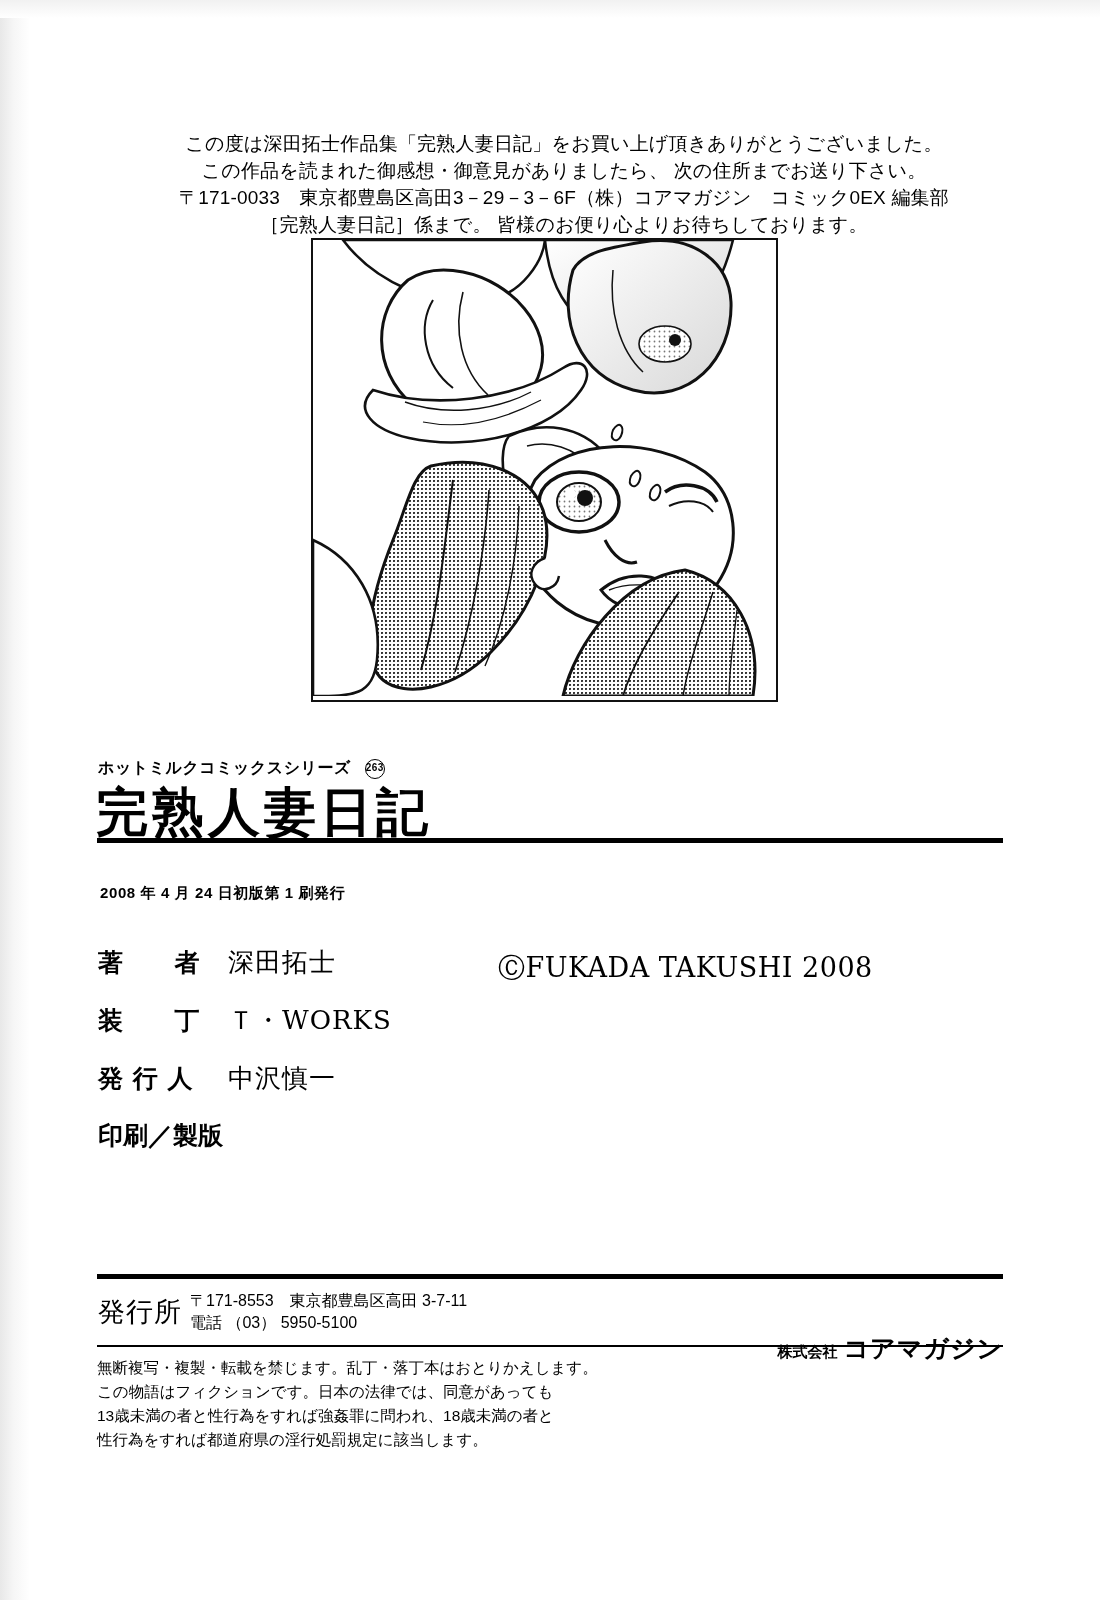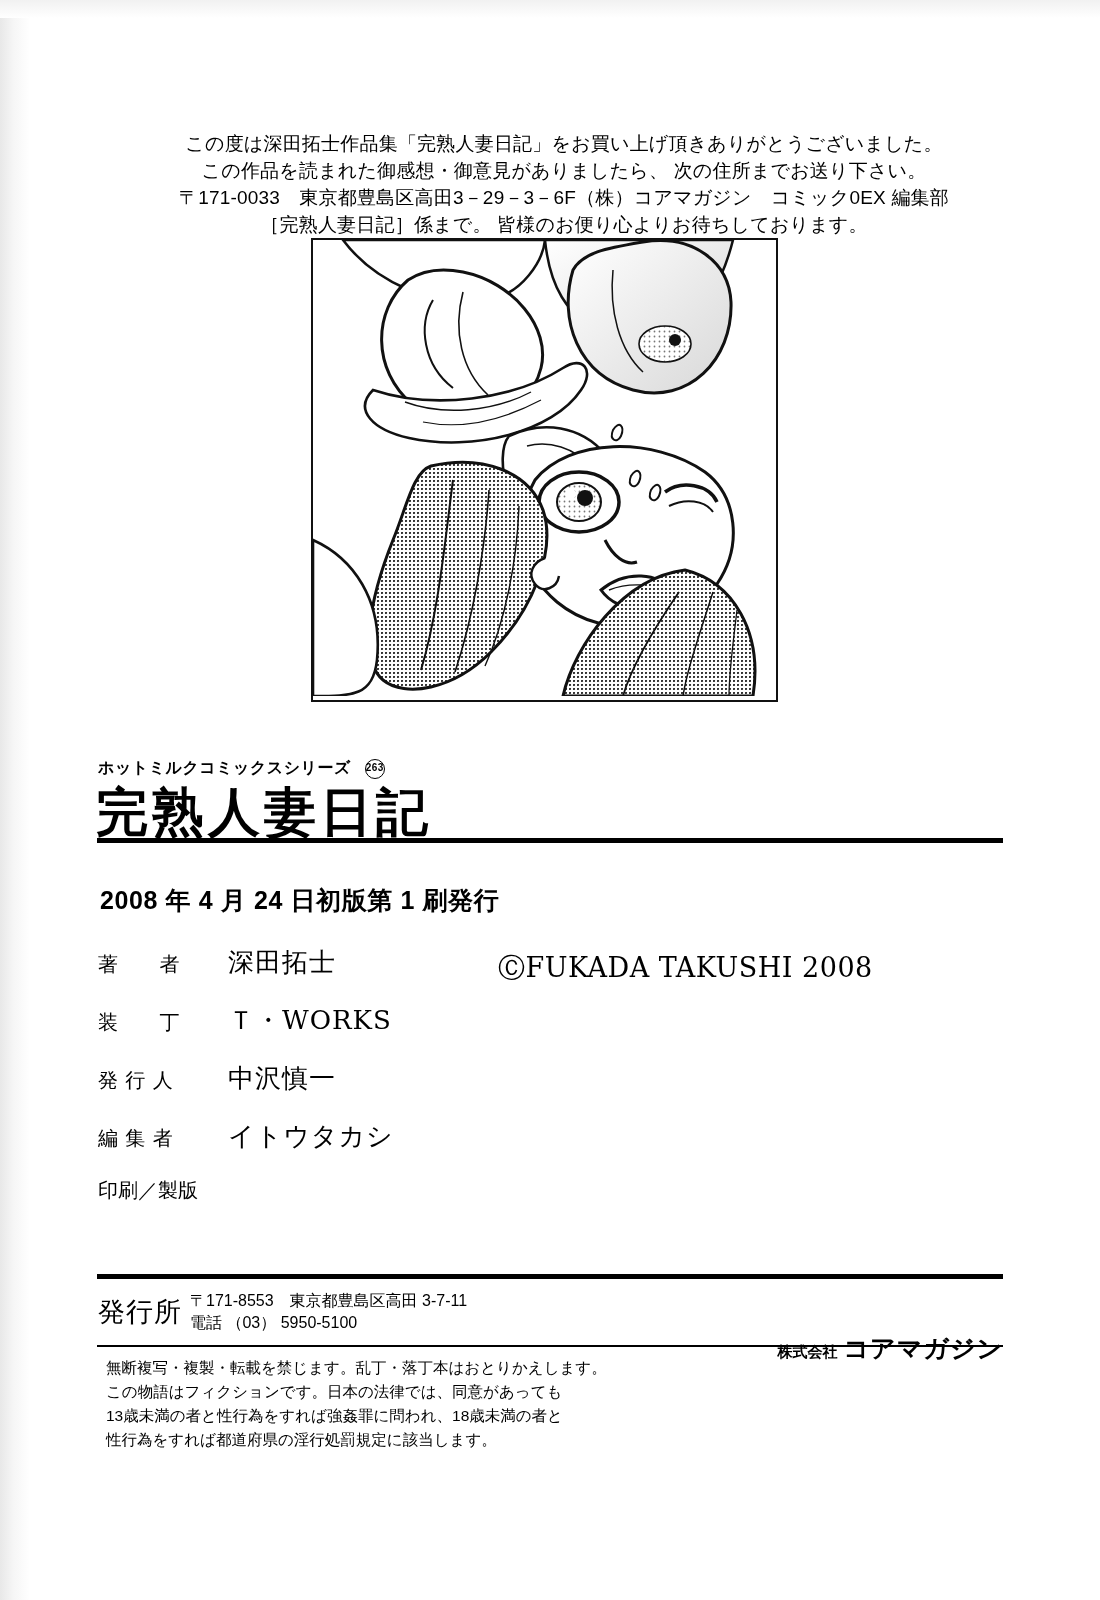--- a/index.html
+++ b/index.html
@@ -92,42 +92,42 @@
     background: #000;
   }
   .rule-thick-1 { left: 97px; top: 838px; width: 906px; height: 5px; }
   .rule-thick-2 { left: 97px; top: 1274px; width: 906px; height: 5px; }
   .rule-thin-1  { left: 97px; top: 1345px; width: 906px; height: 2px; }
 
   .pubdate {
     position: absolute;
     left: 100px;
     top: 884px;
-    font-size: 25px;
+    font-size: 15px;
     font-weight: bold;
     letter-spacing: 0.6px;
   }
 
   .credits {
     position: absolute;
     left: 98px;
     top: 945px;
     width: 880px;
   }
   .credit-row {
     display: flex;
     align-items: baseline;
     margin-bottom: 23px;
     font-family: "DejaVu Serif", serif;
   }
   .credit-label {
     width: 130px;
-    font-size: 20px;
+    font-size: 25px;
     letter-spacing: 0.5px;
-    font-weight: normal;
+    font-weight: bold;
     display: flex;
     justify-content: space-between;
   }
   .credit-label.wide { width: 150px; letter-spacing: 0; display: block; }
   .credit-value {
     font-size: 26px;
     letter-spacing: 1px;
   }
   .credit-extra {
     position: absolute;
@@ -172,21 +172,21 @@
     font-weight: bold;
   }
 
   .legal {
     position: absolute;
     left: 97px;
     top: 1356px;
     font-size: 15.5px;
     line-height: 24px;
   }
-  .legal div { white-space: nowrap; margin-left: 9px; }
+  .legal div { white-space: nowrap; }
 </style>
 </head>
 <body>
 
 <div class="page-edge-left"></div>
 <div class="page-edge-top"></div>
 
 <div class="colophon-note">
   <div>この度は深田拓士作品集「完熟人妻日記」をお買い上げ頂きありがとうございました。</div>
   <div>この作品を読まれた御感想・御意見がありましたら、 次の住所までお送り下さい。</div>
@@ -284,24 +284,20 @@
   </div>
   <div class="credit-row">
     <span class="credit-label">装　　丁</span>
     <span class="credit-value">Ｔ・WORKS</span>
   </div>
   <div class="credit-row">
     <span class="credit-label">発 行 人</span>
     <span class="credit-value">中沢慎一</span>
   </div>
   <div class="credit-row">
-    <span class="credit-label">編 集 者</span>
-    <span class="credit-value">イトウタカシ</span>
-  </div>
-  <div class="credit-row">
     <span class="credit-label wide">印刷／製版</span>
   </div>
 </div>
 
 <div class="credit-extra">ⒸFUKADA TAKUSHI 2008</div>
 
 <div class="rule rule-thick-2"></div>
 
 <div class="publisher-block">
   <span class="publisher-label">発行所</span>

